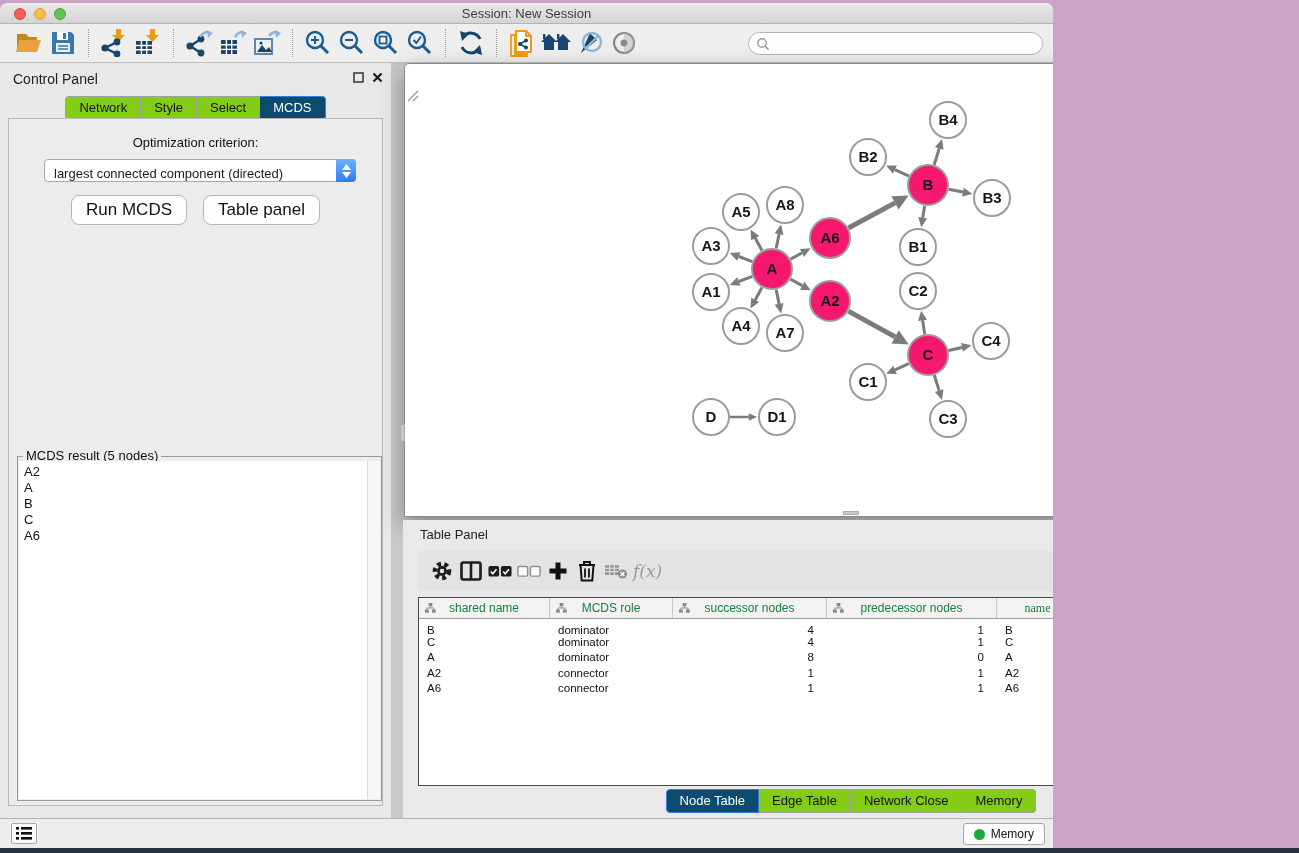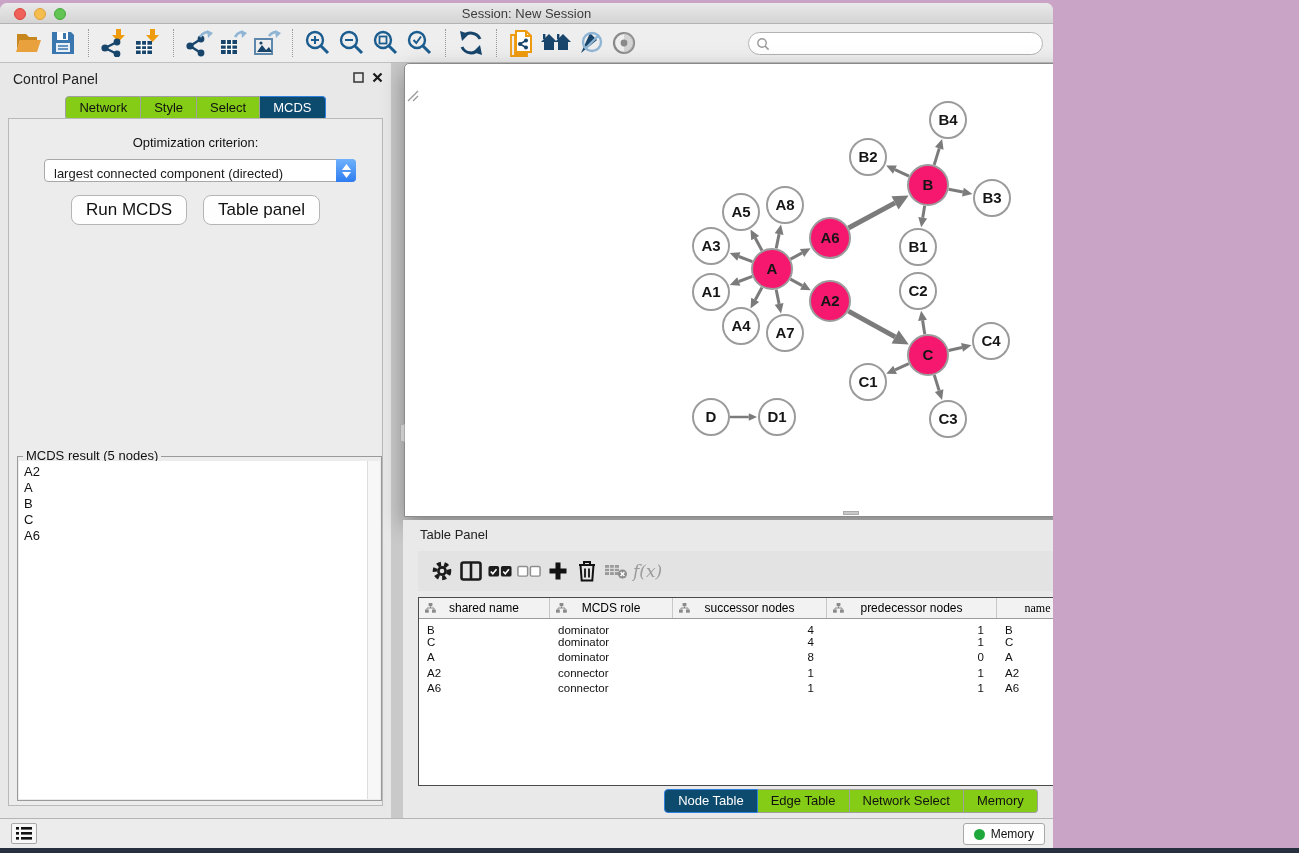--- a/index.html
+++ b/index.html
@@ -66,21 +66,21 @@
   
   .table-panel { position:absolute; left:403px; top:457px; width:896px; height:298px; background:#e9e9e9; }
   .tp-head { position:relative; height:28px; }
   .tp-head .ph-title { position:absolute; left:17px; top:7px; font-size:13px; color:#222; }
   .tp-head .ph-btns { position:absolute; right:12px; top:8px; display:flex; gap:8px; align-items:center; }
   .tp-toolbar { position:absolute; left:15px; top:31px; width:873px; height:40px; background:#e3e3e3; display:flex; align-items:center; gap:5px; padding-left:12px; }
   .tp-tool { width:24px; height:24px; display:flex; align-items:center; justify-content:center; }
   .fx-label { font-family:"DejaVu Serif",serif; font-style:italic; font-size:17px; color:#9b9b9b; }
   .tp-table { position:absolute; left:15px; top:77px; width:873px; height:189px; border:1px solid #4a4a4a; background:#fff; overflow:hidden; }
   .thead { display:flex; height:21px; border-bottom:1px solid #9c9c9c; font-size:12px; }
-  .th { position:relative; background:#f2f2f2; border-right:1px solid #c8c8c8; display:flex; align-items:center; justify-content:center; color:#000000; }
+  .th { position:relative; background:#f2f2f2; border-right:1px solid #c8c8c8; display:flex; align-items:center; justify-content:center; color:#15803d; }
   .th .col-icon { position:absolute; left:6px; top:5px; }
   .th.filler { flex:1; background:#fff; border-right:none; }
   .trow { display:flex; height:15.6px; font-size:11.5px; color:#111; }
   .td { padding-top:1px; white-space:nowrap; }
   .td.left { text-align:left; padding-left:8px; }
   .td.right { text-align:right; padding-right:13px; }
   .tp-tabs { position:absolute; left:0; right:0; top:269px; display:flex; justify-content:center; }
 
   
   .statusbar { position:relative; height:30px; background:#ececec; border-top:1px solid #b5b5b5; }
@@ -548,21 +548,21 @@
               <div class="td left" style="width: 123px;">connector</div>
               <div class="td right" style="width: 154px;">1</div>
               <div class="td right" style="width: 170px;">1</div>
               <div class="td left" style="width: 82px;">A6</div>
             </div>
           </div>
       </div>
       <div class="tp-tabs" id="bottom-tabs">
           <div class="seg active">Node Table</div>
           <div class="seg">Edge Table</div>
-          <div class="seg">Network Select</div>
+          <div class="seg">Network Close</div>
           <div class="seg">Memory</div>
         </div>
     </div>
 
   </div>
 
   <div class="statusbar">
     <span class="list-btn">
       <svg width="18" height="15" viewBox="0 0 18 15">
           <g fill="#111">

